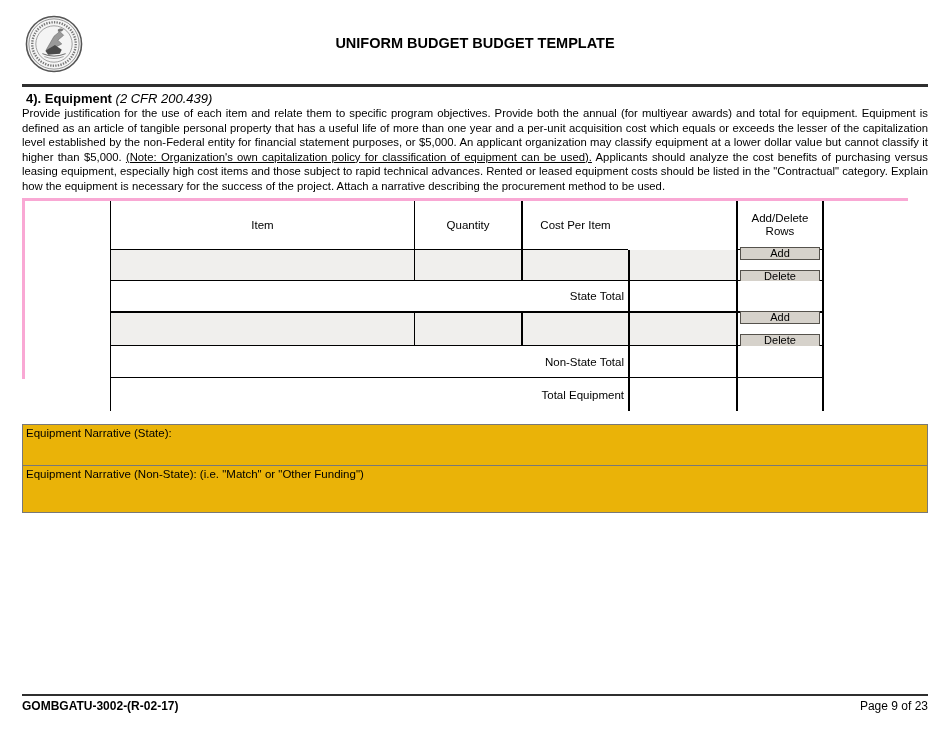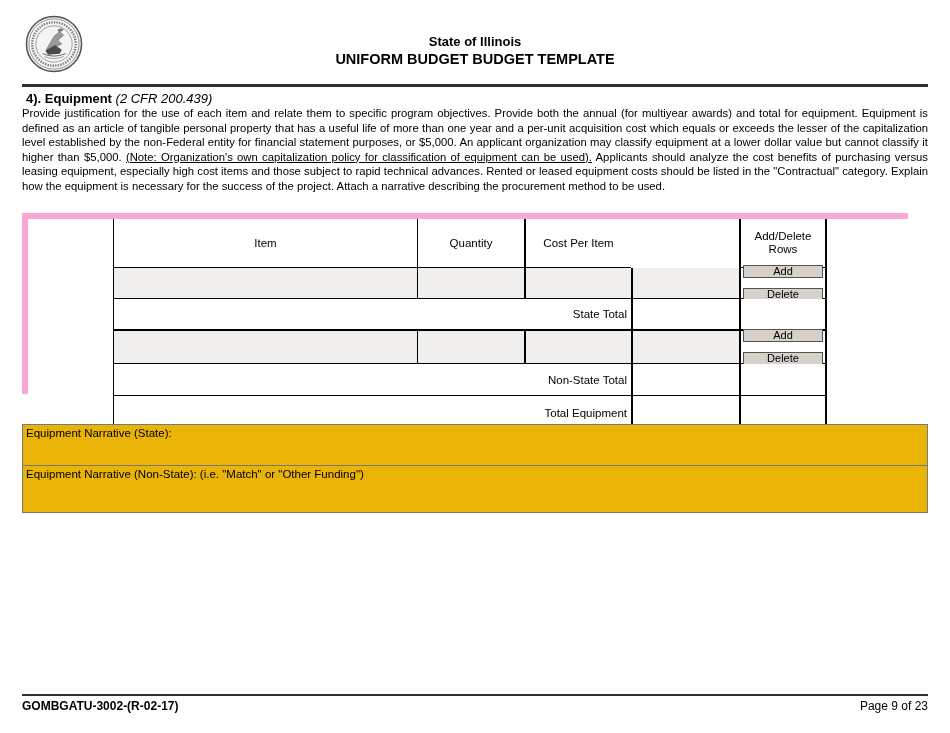--- a/index.html
+++ b/index.html
@@ -26,23 +26,23 @@
   .section-heading .bold { font-weight: bold; }
   .section-heading .ital { font-style: italic; }
   .instructions {
     position: absolute; left: 22px; top: 106px; width: 906px;
     font-size: 11.3px; line-height: 14.6px; text-align: justify;
   }
   .instructions .note { text-decoration: underline; }
 
   
   .budget-table {
-    position: absolute; left: 22px; top: 213px;
+    position: absolute; left: 22px; top: 198px;
     width: 886px; height: 181px;
-    border: 6px solid #f9a8d4;
+    border: 3px solid #f9a8d4;
     display: grid;
     grid-template-columns: 85px 304px 107px 107px 108px 86px 87px;
     grid-template-rows: 49px 31px 32px 33px 32px 33px;
     font-size: 11.5px;
   }
   .cell { background: #fff; }
   .hdr { display: flex; align-items: center; justify-content: center; text-align: center; line-height: 13px; border-bottom: 1px solid #000; }
   .bl1 { border-left: 1px solid #000; }
   .bl2 { border-left: 2px solid #000; }
   .bb1 { border-bottom: 1px solid #000; }
@@ -88,21 +88,20 @@
     <circle cx="30" cy="30" r="22.5" fill="none" stroke="#777" stroke-width="2.4" stroke-dasharray="1.4 1.3"></circle>
     <circle cx="30" cy="30" r="18.8" fill="none" stroke="#888" stroke-width="0.8"></circle>
     <path d="M22 36 L30 22 L36 17 L40 21 L34 26 L38 30 L30 34 Z" fill="#9a9a9a" stroke="#666" stroke-width="0.6"></path>
     <path d="M21 37 L31 31 L38 36 L36 40 L24 41 Z" fill="#4a4a4a"></path>
     <path d="M18 40 Q30 45 42 40" fill="none" stroke="#666" stroke-width="1"></path>
     <path d="M20 43 Q30 47 40 43" fill="none" stroke="#888" stroke-width="0.8"></path>
     <path d="M34 15 q3 -2 6 0 q-2 3 -6 2 Z" fill="#777"></path>
   </svg>
 
   <div class="titles">
-    <div class="title1">State of Illinois</div>
     <div class="title2">UNIFORM BUDGET BUDGET TEMPLATE</div>
   </div>
 
   <div class="header-rule"></div>
 
   <div class="section-heading">
     <span class="bold">4). Equipment</span><span class="ital"> (2 CFR 200.439)</span>
   </div>
 
   <div class="instructions"><span>Provide justification for the use of each item and relate them to specific program objectives. Provide both the annual (for multiyear awards) and total for equipment. Equipment is defined as an article of tangible personal property that has a useful life of more than one year and a per-unit acquisition cost which equals or exceeds the lesser of the capitalization level established by the non-Federal entity for financial statement purposes, or $5,000. An applicant organization may classify equipment at a lower dollar value but cannot classify it higher than $5,000. </span><span class="note">(Note: Organization's own capitalization policy for classification of equipment can be used).</span><span>  Applicants should analyze the cost benefits of purchasing versus leasing equipment, especially high cost items and those subject to rapid technical advances.  Rented or leased equipment costs should be listed in the "Contractual" category.  Explain how the equipment is necessary for the success of the project.  Attach a narrative describing the procurement method to be used.</span></div>

